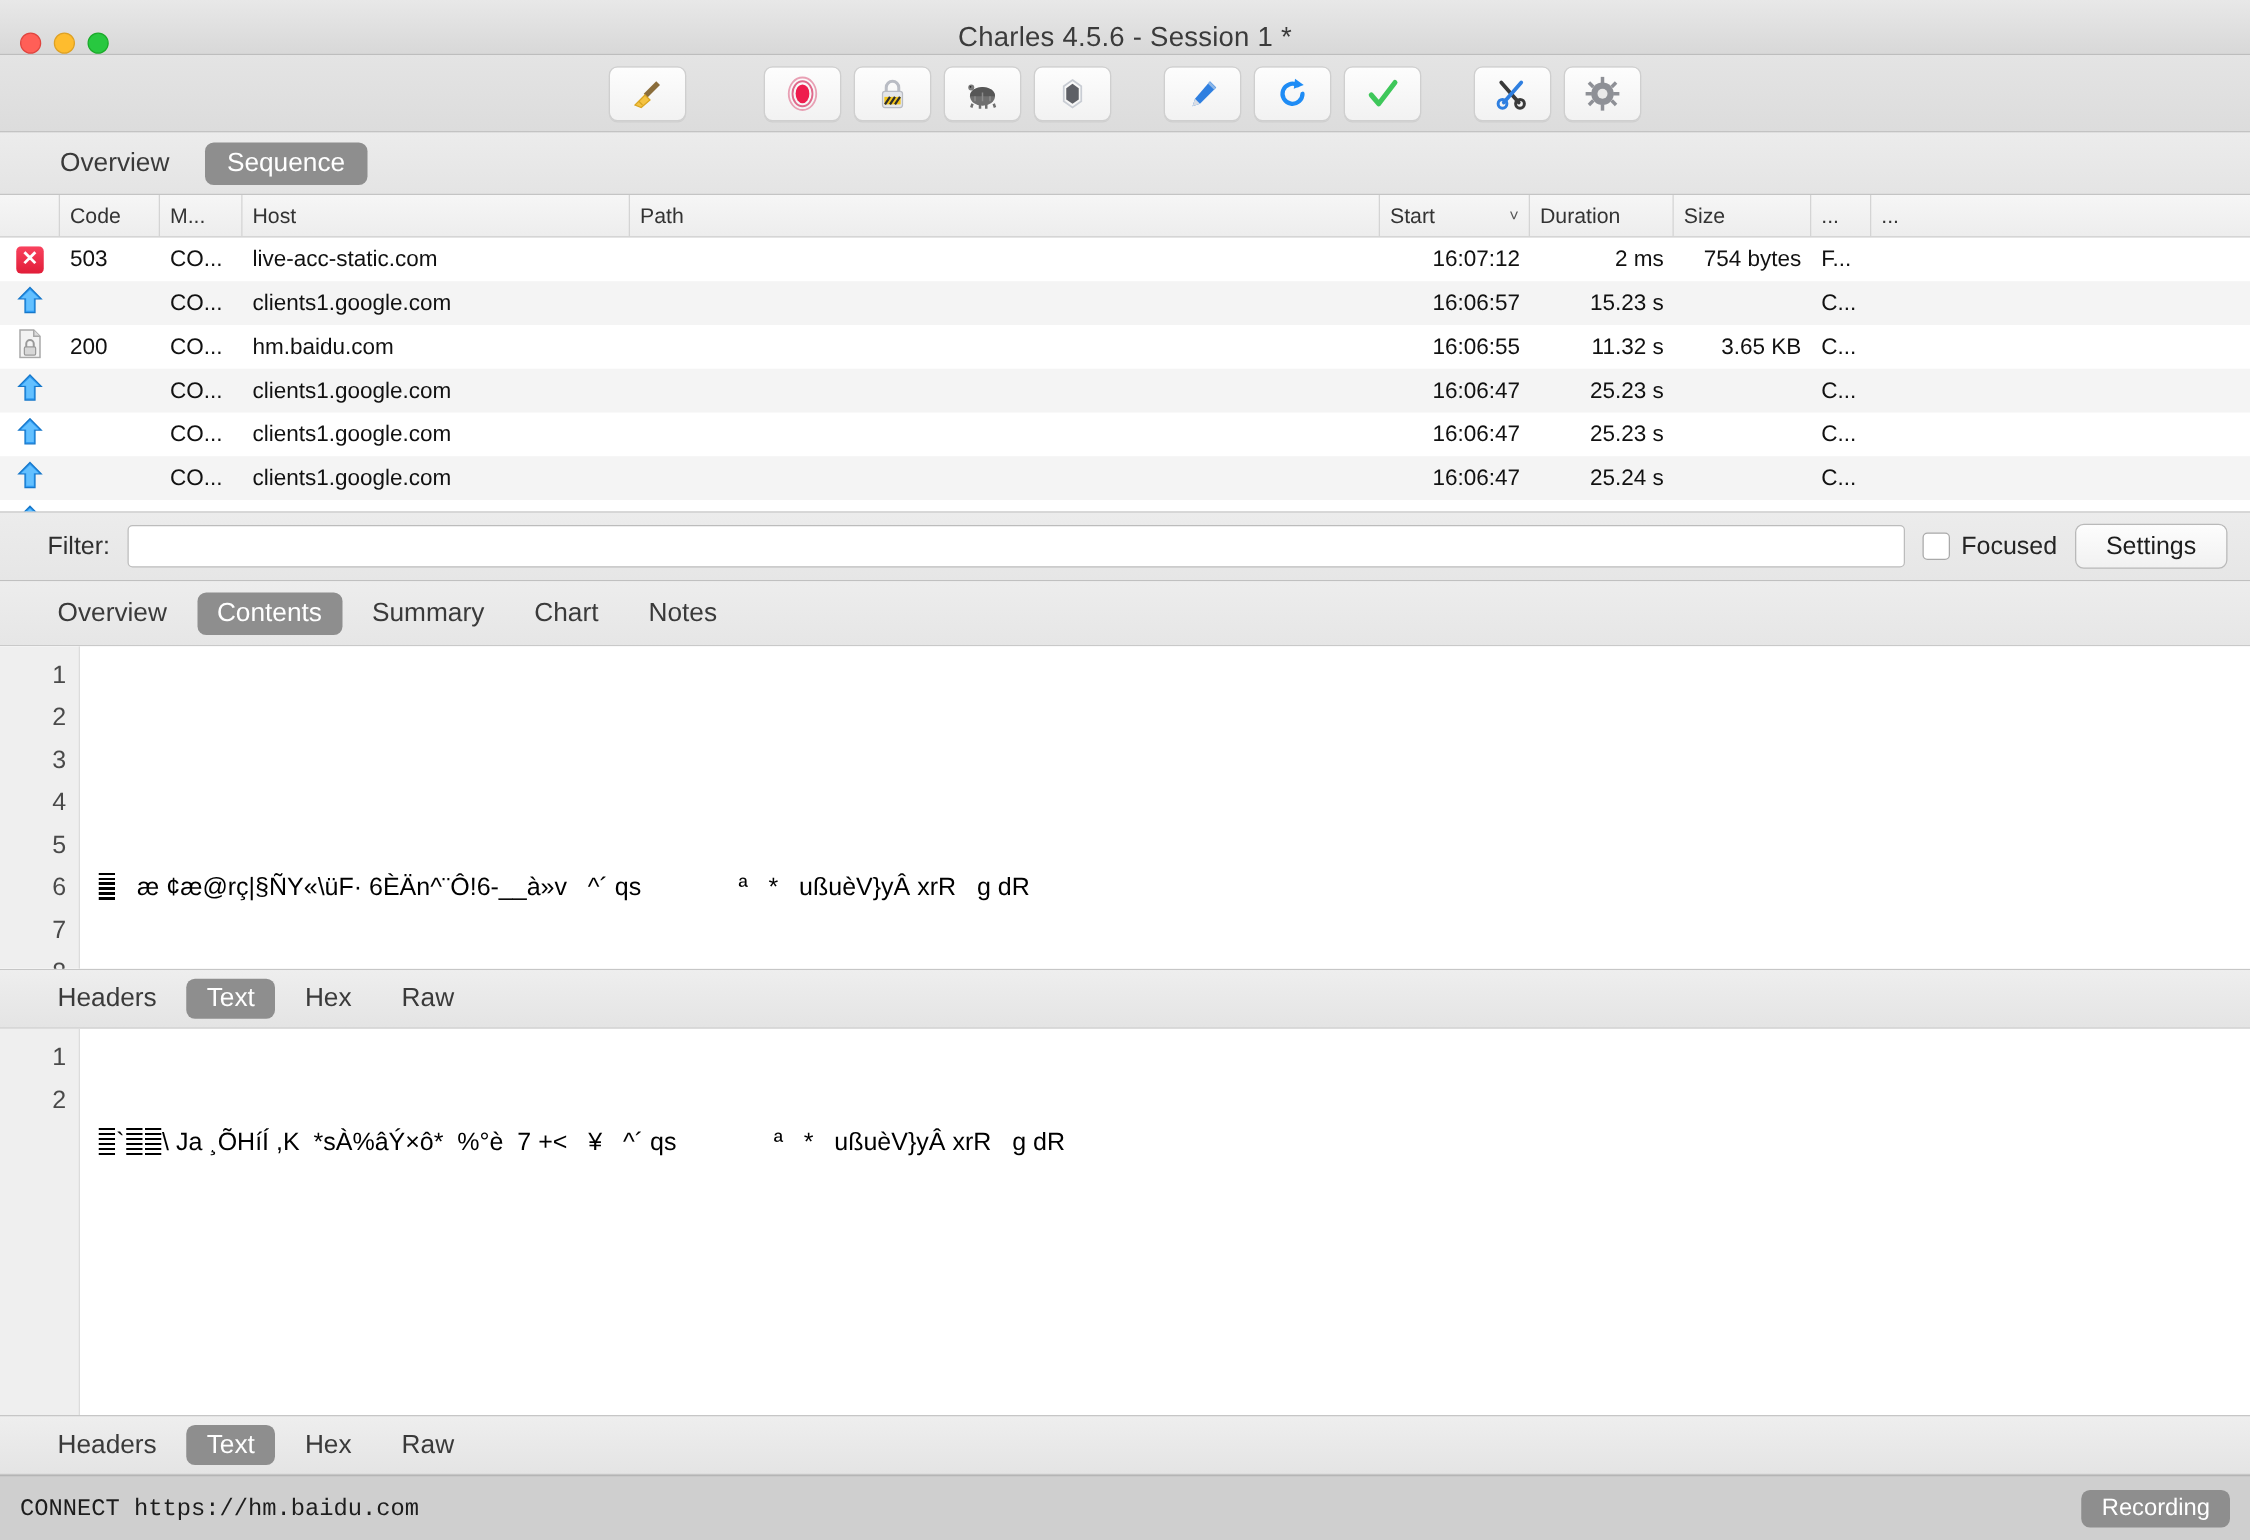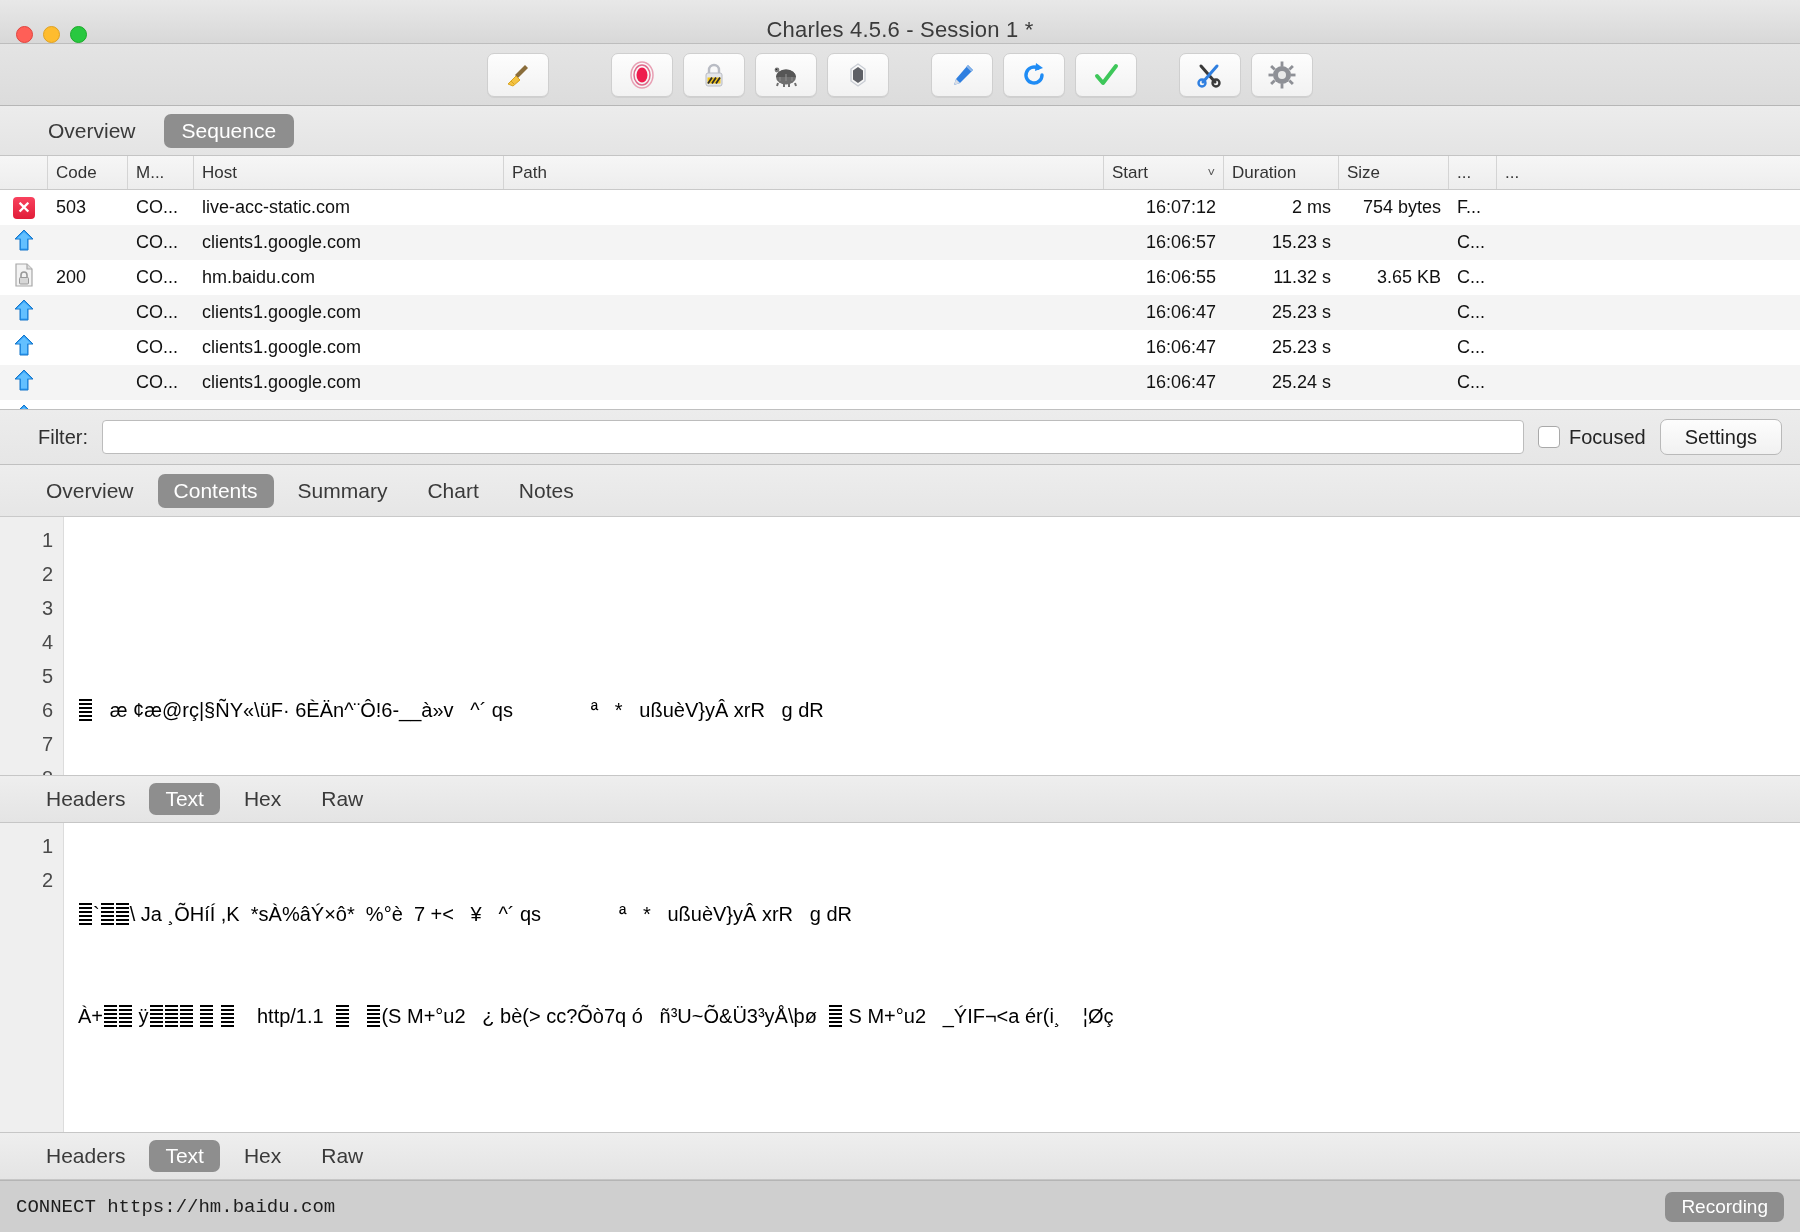--- a/index.html
+++ b/index.html
@@ -544,21 +544,20 @@
     <div class="subtab">Raw</div>
   </div>
 
   <div class="pane pane-bottom">
     <div class="gutter">
       <div>1</div>
       <div>2</div>
     </div>
     <div class="codearea">
       <div class="codeline"><span class="blk"></span>`<span class="blk"></span><span class="blk"></span>\ Ja ¸ÕHíÍ ,K  *sÀ%âÝ×ô*  %°è  7 +&lt;   ¥   ^´ qs              ª   *   ußuèV}yÂ xrR   g dR</div>
-      <div class="codeline">À+<span class="blk"></span><span class="blk"></span> ÿ<span class="blk"></span><span class="blk"></span><span class="blk"></span> <span class="blk"></span> <span class="blk"></span>    http/1.1  <span class="blk"></span>   <span class="blk"></span>(S M+°u2   ¿ bè(&gt; cc?Õò7q ó   ñ³U~Õ&amp;Ü3³yÅ\þø  <span class="blk"></span> S M+°u2   _ÝIF¬&lt;a ér(i¸    ¦Øç</div>
     </div>
   </div>
 
   <div class="subtabs">
     <div class="subtab">Headers</div>
     <div class="subtab active">Text</div>
     <div class="subtab">Hex</div>
     <div class="subtab">Raw</div>
   </div>
 

